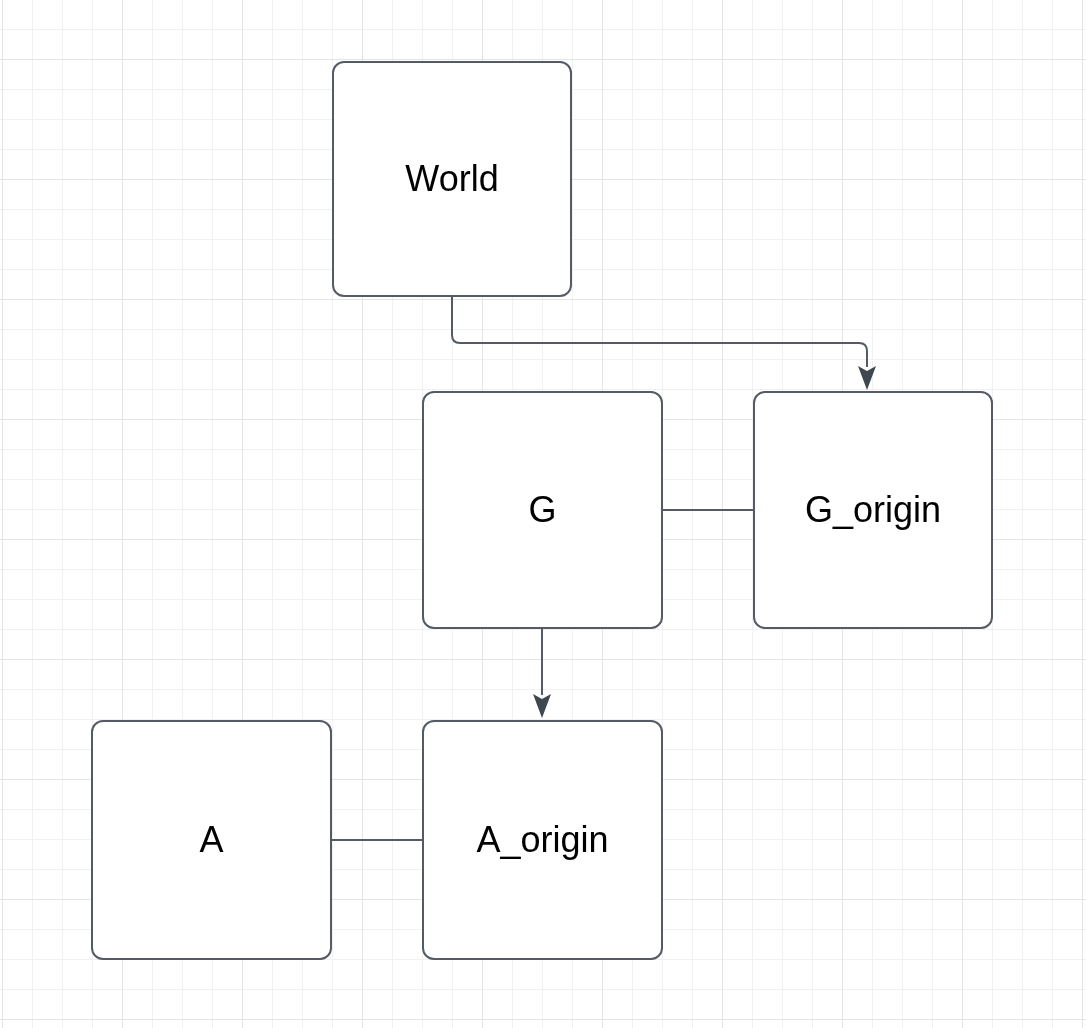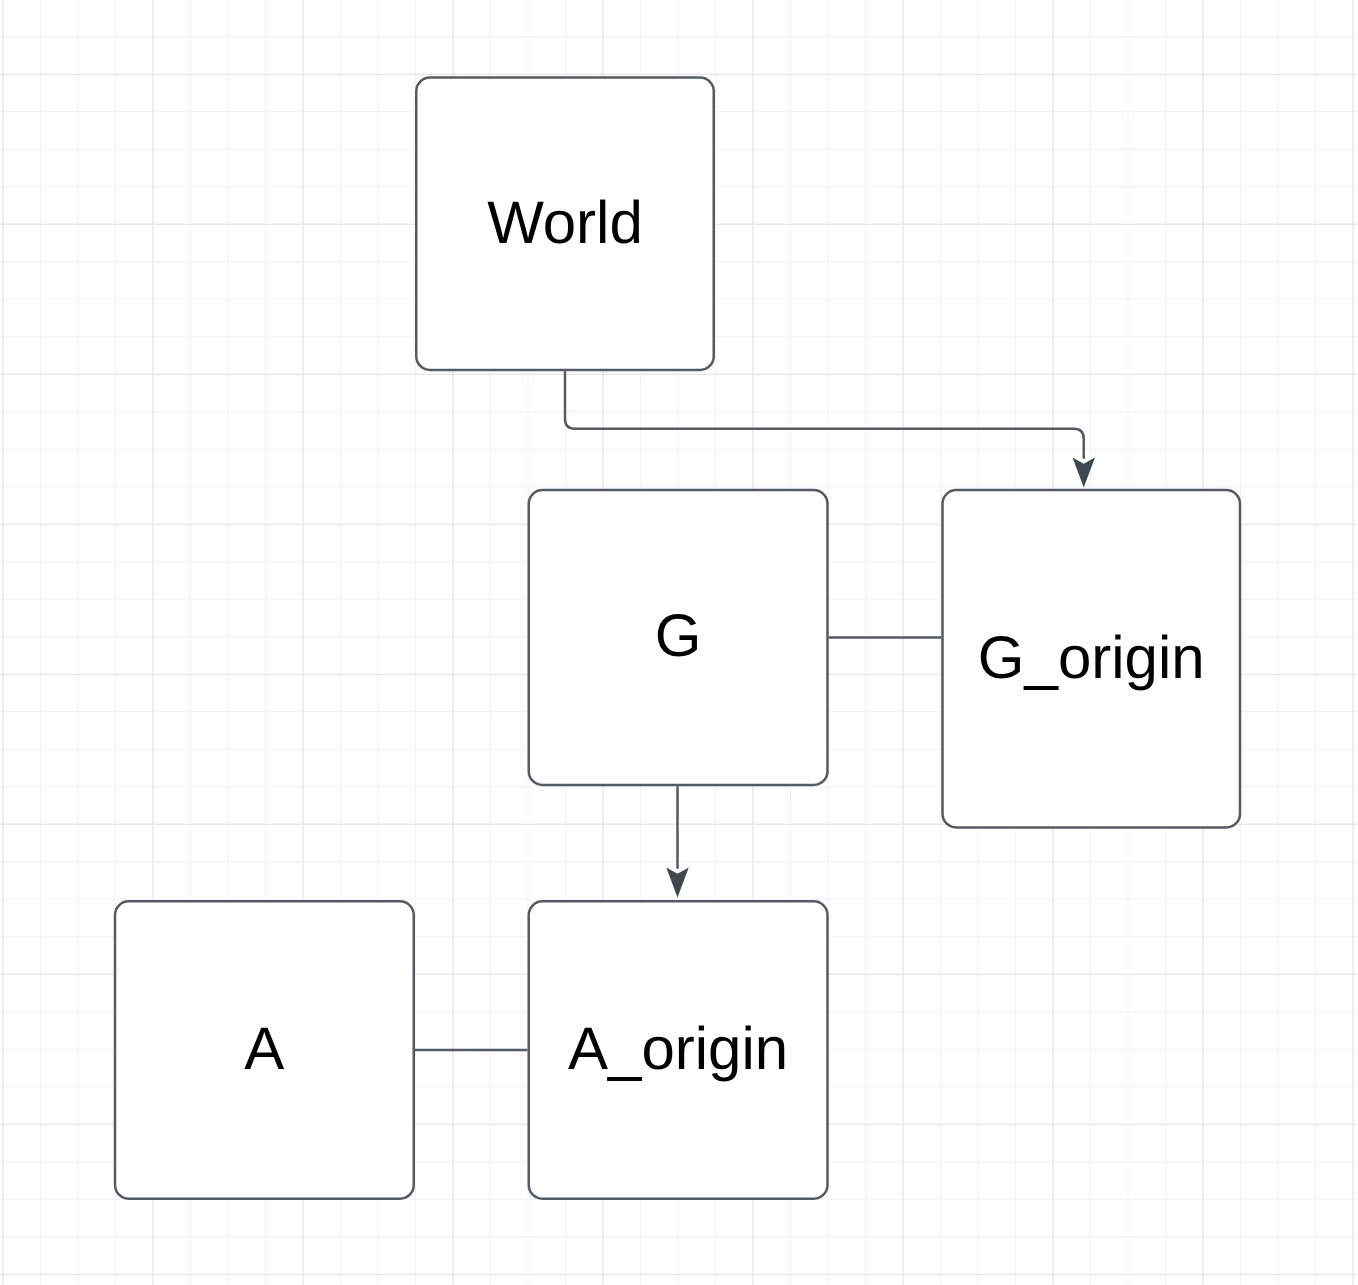--- a/index.html
+++ b/index.html
@@ -60,29 +60,29 @@
     background: #ffffff;
     border: 2px solid #545b64;
     border-radius: 12px;
     display: flex;
     align-items: center;
     justify-content: center;
     z-index: 2;
     cursor: default;
   }
   .node .label {
-    font-size: 48px;
+    font-size: 36px;
     color: #000000;
     line-height: 1.1;
     white-space: nowrap;
   }
 
   .node-world    { left: 332px; top: 61px;  width: 240px; height: 236px; }
   .node-g        { left: 422px; top: 391px; width: 241px; height: 238px; }
-  .node-g-origin { left: 753px; top: 391px; width: 240px; height: 272px; }
+  .node-g-origin { left: 753px; top: 391px; width: 240px; height: 238px; }
   .node-a        { left: 91px;  top: 720px; width: 241px; height: 240px; }
   .node-a-origin { left: 422px; top: 720px; width: 241px; height: 240px; text-align: center; }
 </style>
 </head>
 <body>
 
 <div class="canvas">
 
   <svg class="edges" viewBox="0 0 1086 1028" xmlns="http://www.w3.org/2000/svg">
 

